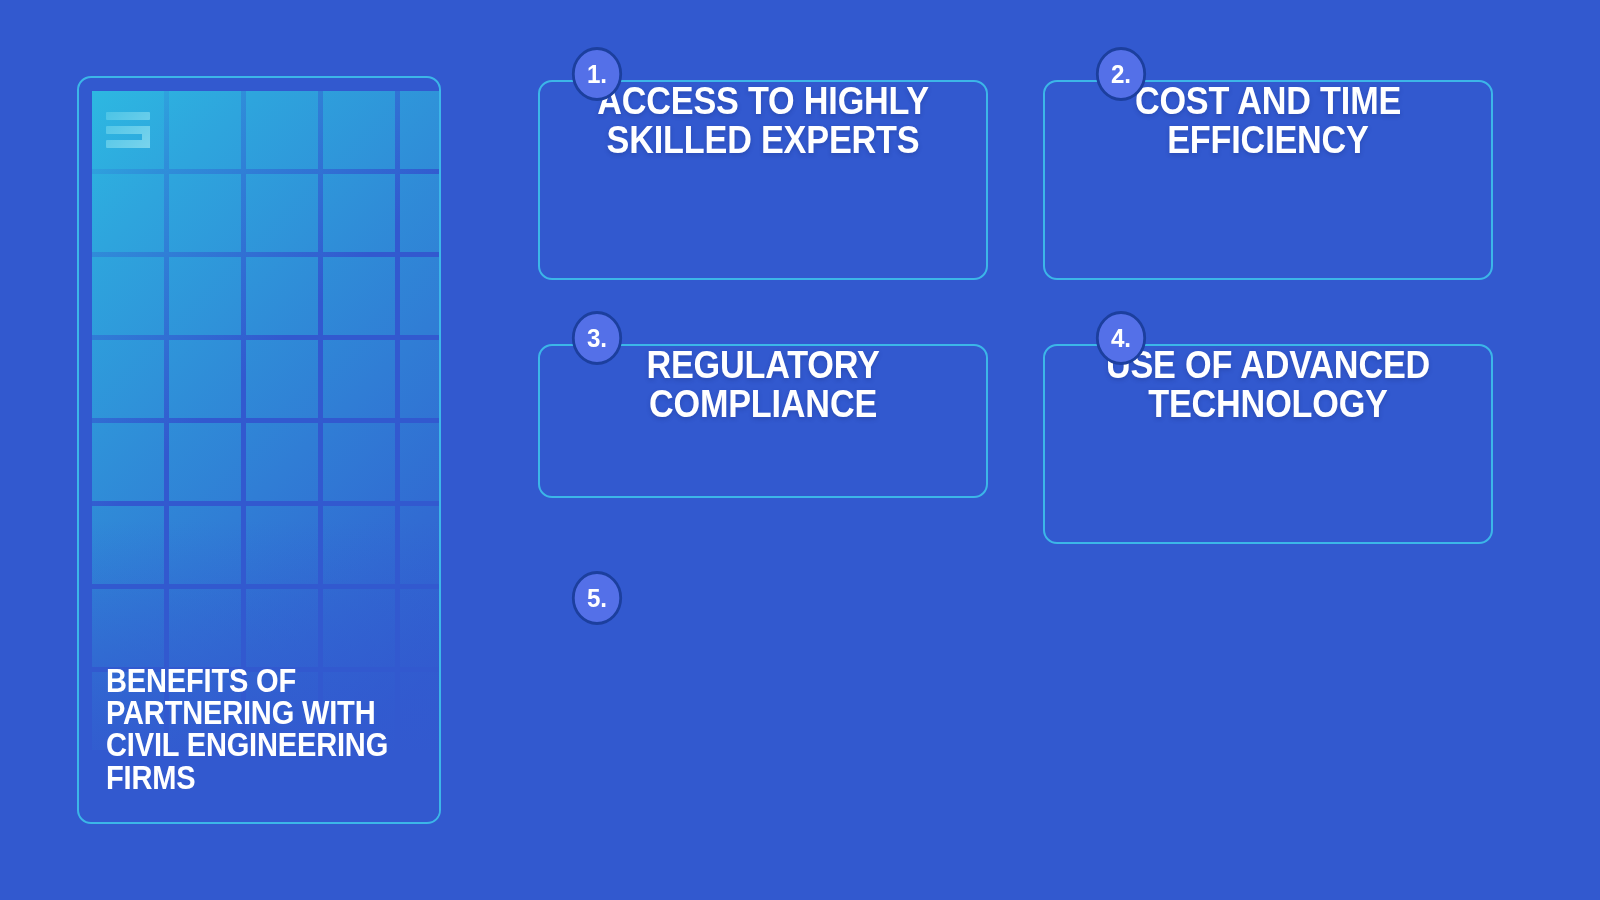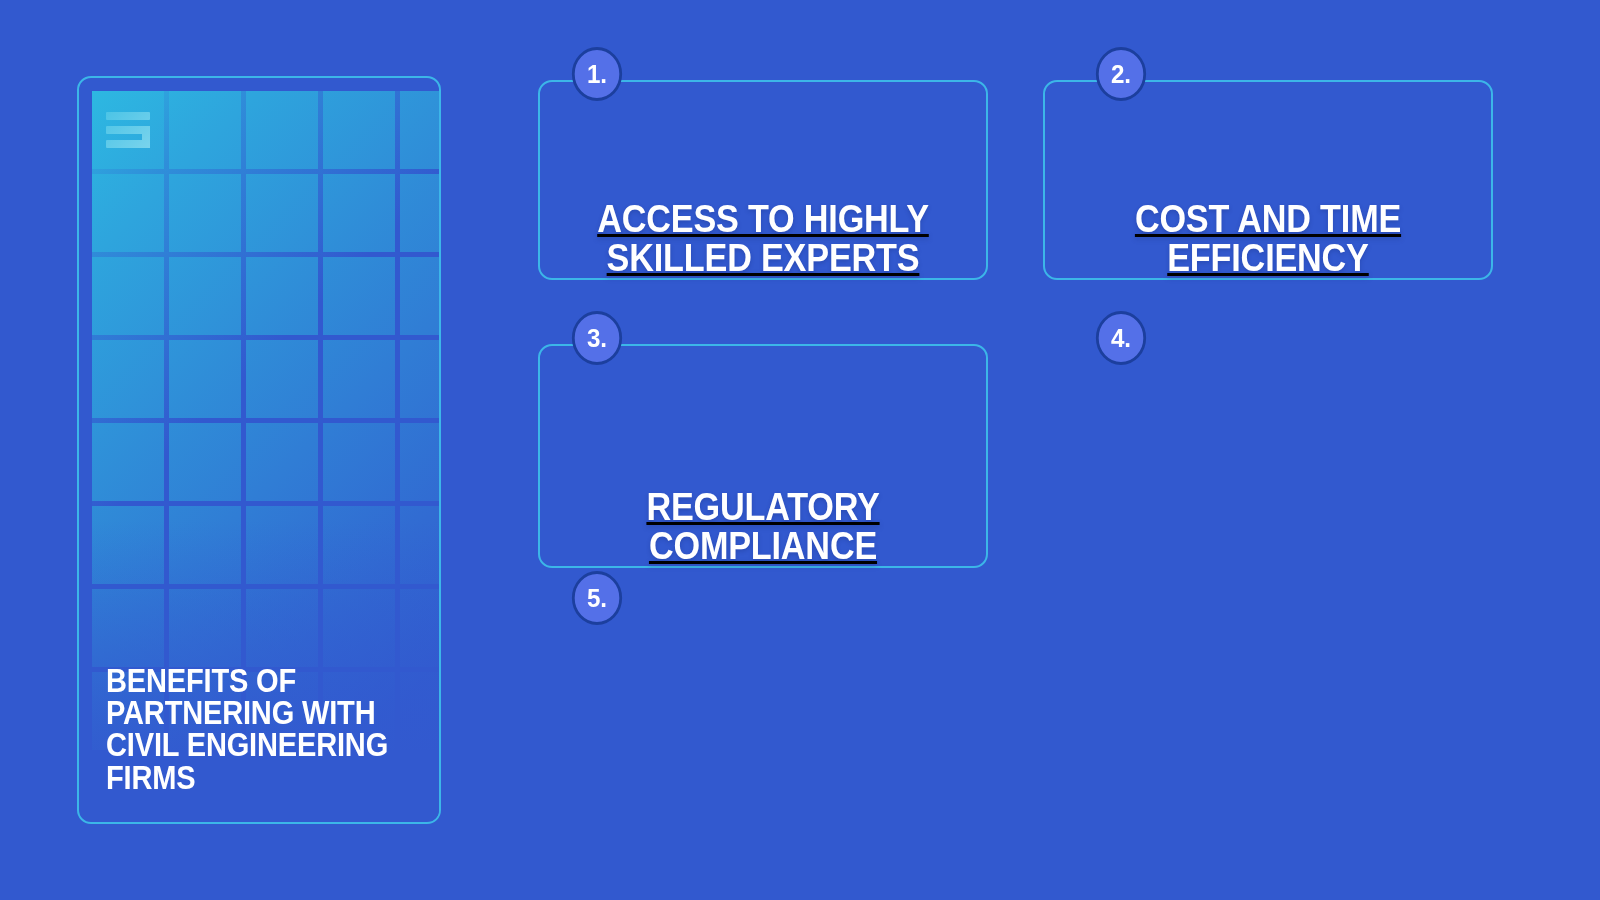--- a/index.html
+++ b/index.html
@@ -114,23 +114,22 @@
 
   
   .cards { position:absolute; left:0; top:0; width:1600px; height:900px; }
 
   .card {
     position:absolute;
     border:2px solid #3cb6e8;
     border-radius:14px;
     background:transparent;
     display:flex;
-    align-items:flex-end;
+    align-items:flex-start;
     justify-content:center;
-    text-decoration:underline;
   }
 
   .card-title {
     color:#ffffff;
     font-weight:bold;
     text-align:center;
     text-transform:uppercase;
     line-height:1.03;
     transform:scaleX(0.9);
     letter-spacing:-0.2px;
@@ -153,21 +152,21 @@
     color:#ffffff;
     font-size:26px;
     font-weight:bold;
     z-index:10;
     transform:scaleX(0.93);
   }
 
   
   #card-1 { left:538px;  top:80px;  width:450px; height:200px; }
   #card-2 { left:1043px; top:80px;  width:450px; height:200px; }
-  #card-3 { left:538px;  top:344px; width:450px; height:224px; }
+  #card-3 { left:538px;  top:344px; width:450px; height:154px; }
   #card-4 { left:1043px; top:344px; width:450px; height:200px; }
   #card-5 { left:538px;  top:604px; width:984px; height:218px; }
 
   #badge-1 { left:570px;  top:47px;  }
   #badge-2 { left:1094px; top:47px;  }
   #badge-3 { left:570px;  top:311px; }
   #badge-4 { left:1094px; top:311px; }
   #badge-5 { left:570px;  top:571px; }
 </style>
 </head>
@@ -241,17 +240,20 @@
   <div class="card card-small" id="card-2">
     <div class="card-title">COST AND TIME EFFICIENCY</div>
   </div>
   <div class="badge" id="badge-2">2.</div>
 
   <div class="card card-small" id="card-3">
     <div class="card-title">REGULATORY COMPLIANCE</div>
   </div>
   <div class="badge" id="badge-3">3.</div>
 
+  <div class="card card-small" id="card-4">
+    <div class="card-title">USE OF ADVANCED TECHNOLOGY</div>
+  </div>
   <div class="badge" id="badge-4">4.</div>
 
   <div class="badge" id="badge-5">5.</div>
 
 </div>
 
 </body></html>

